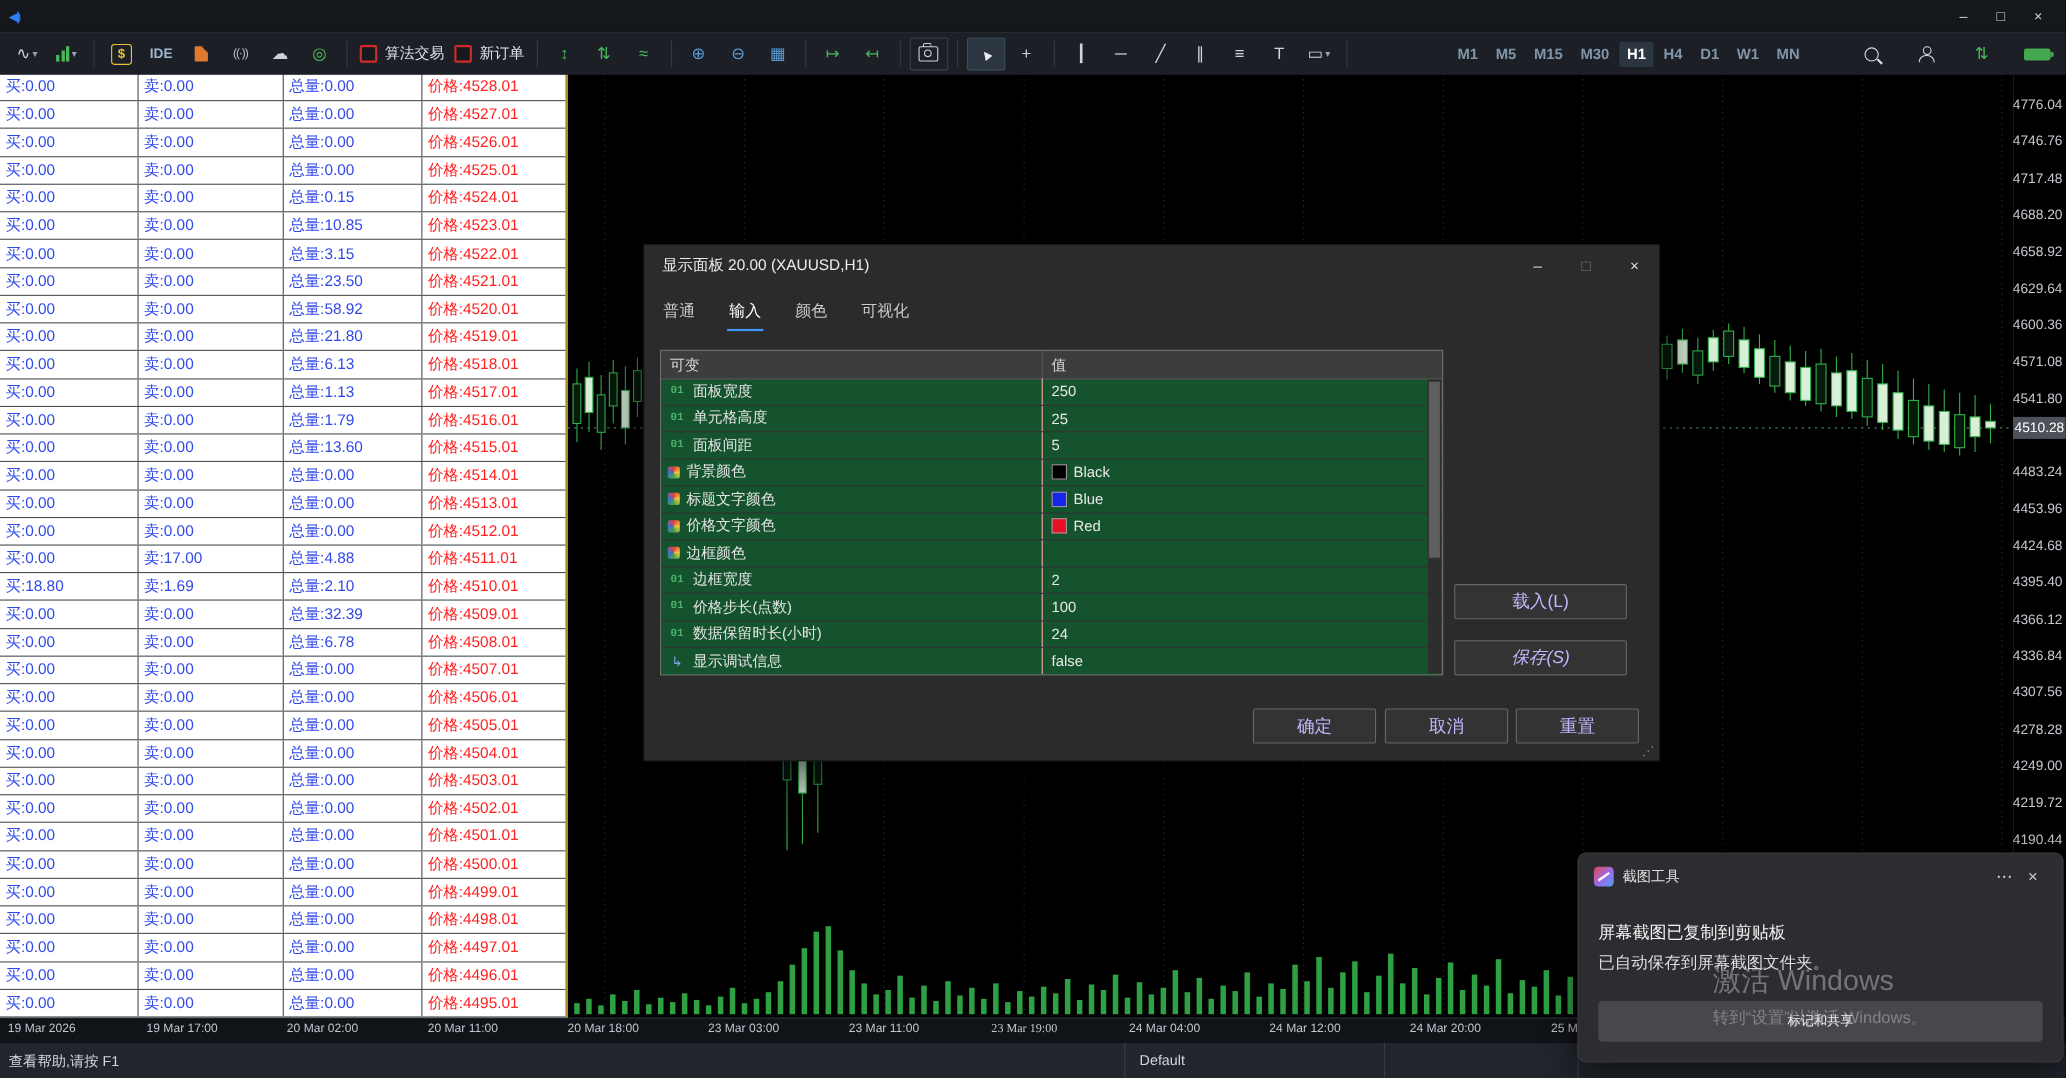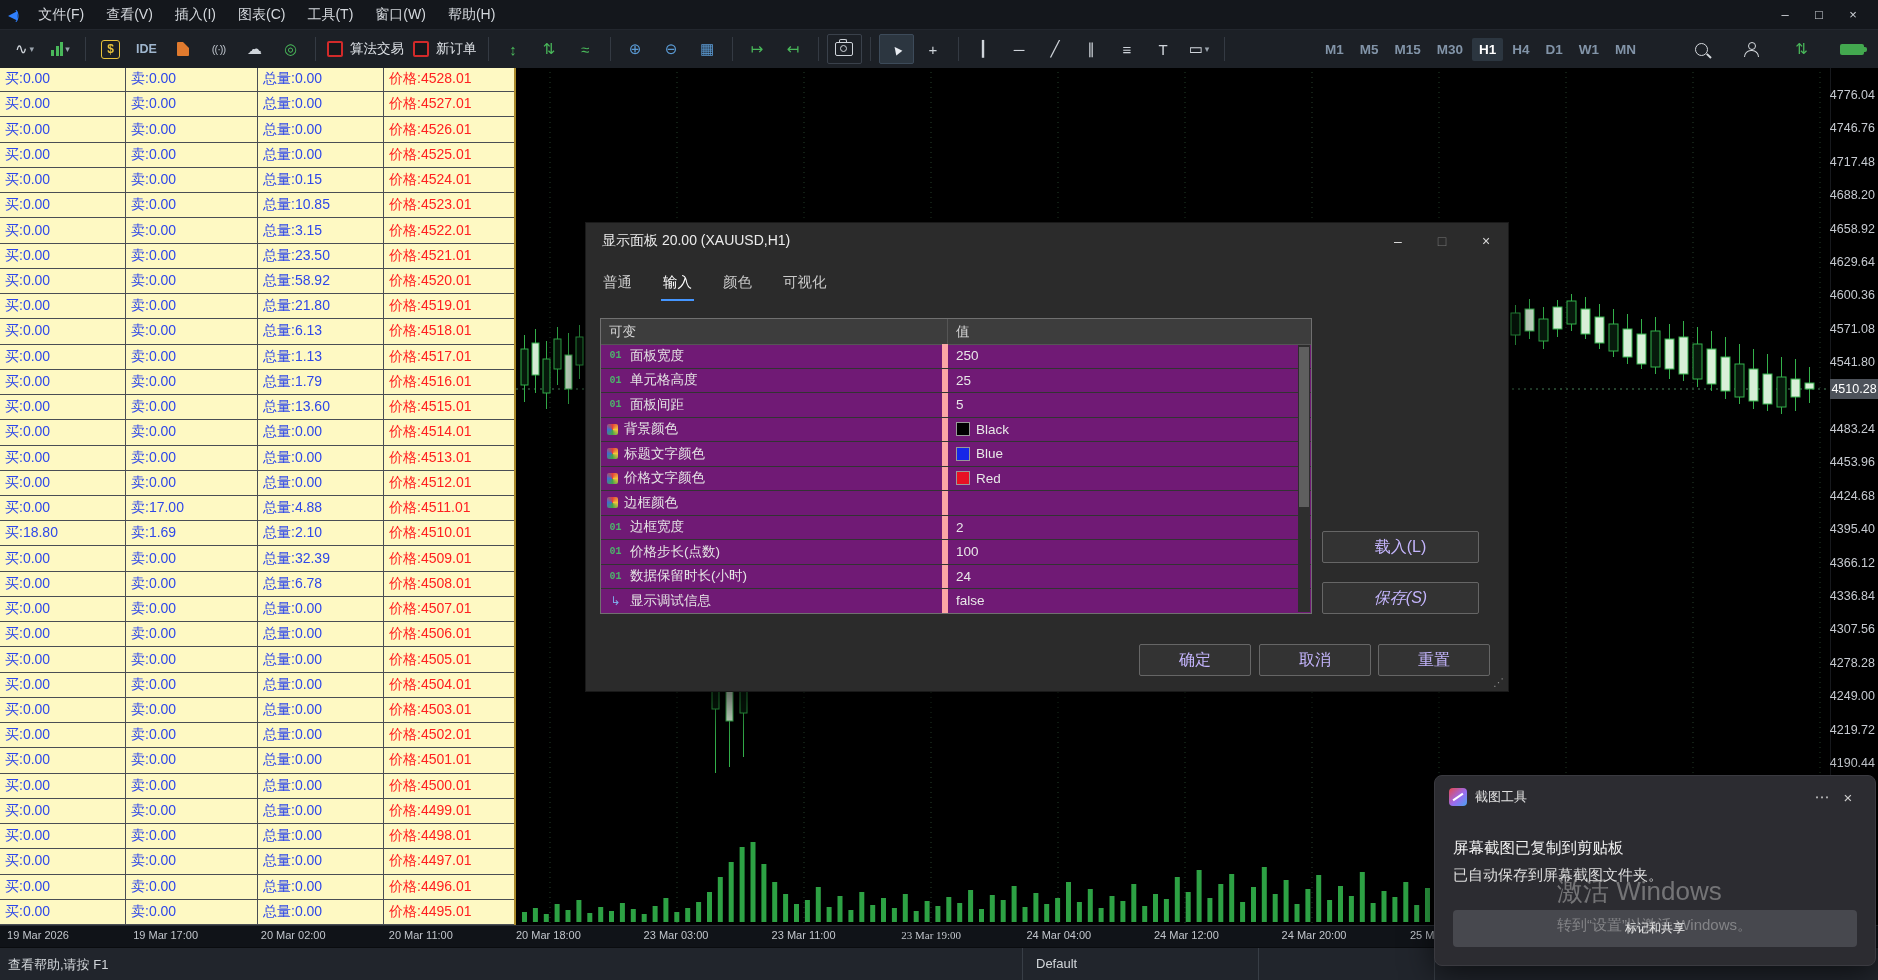--- a/index.html
+++ b/index.html
@@ -47,21 +47,21 @@
   #tb-right{position:absolute;right:10px;top:0;height:38px;display:flex;align-items:center;gap:17px;}
   .mag{position:relative;width:11px;height:11px;border:1.7px solid #d6dade;border-radius:50%;}
   .mag::after{content:'';position:absolute;width:6px;height:1.7px;background:#d6dade;transform:rotate(45deg);right:-5px;bottom:-2px;}
   .person{width:15px;height:15px;position:relative;}
   .person::before{content:'';position:absolute;top:0;left:4px;width:6px;height:6px;border:1.6px solid #d6dade;border-radius:50%;}
   .person::after{content:'';position:absolute;bottom:0;left:0;width:13px;height:6px;border:1.6px solid #d6dade;border-bottom:none;border-radius:7px 7px 0 0;}
   .batt{width:24px;height:11px;background:#43a84f;border-radius:2px;position:relative;}
   .batt::after{content:'';position:absolute;right:-3px;top:3px;width:3px;height:5px;background:#43a84f;border-radius:0 2px 2px 0;}
 
   
-  #dom-panel{position:absolute;left:0;top:67px;width:514px;height:858px;background:#fef9c3;
+  #dom-panel{position:absolute;left:0;top:67px;width:514px;height:858px;background:#ffffff;
              border-right:2px solid #a8882a;z-index:20;display:grid;grid-template-rows:repeat(34,1fr);}
   .dom-row{display:grid;grid-template-columns:126px 132px 126px 130px;border-bottom:1px solid #4a4e54;}
   .dc{display:flex;align-items:center;padding-left:5px;font-size:14px;border-right:1px solid #4a4e54;
       white-space:nowrap;overflow:hidden;}
   .dc.buy,.dc.sell,.dc.vol{color:#2f48e8;}
   .dc.price{color:#ff2020;border-right:none;}
   #dom-corner-icon{position:absolute;left:24px;top:3px;width:14px;height:11px;border:1.5px solid #4a90d9;z-index:25;background:#10131a;}
   #dom-corner-icon::after{content:'';position:absolute;left:4px;top:3px;width:14px;height:11px;border:1.5px solid #7ab4ef;background:#10131a;}
 
   
@@ -88,28 +88,28 @@
           border:1px solid #191919;box-shadow:0 12px 48px rgba(0,0,0,.78);z-index:50;}
   #dlg-titlebar{position:absolute;left:0;top:0;right:0;height:36px;display:flex;align-items:center;}
   #dlg-title{color:#ececec;font-size:14px;margin-left:16px;}
   #dlg-controls{position:absolute;right:0;top:0;height:36px;display:flex;align-items:center;}
   #dlg-controls span{width:44px;text-align:center;font-size:14px;color:#d8d8d8;}
   #dlg-controls .disabled{color:#777;}
   #dlg-tabs{position:absolute;left:15px;top:46px;display:flex;gap:27px;}
   .dlg-tab{color:#c9c9c9;font-size:14.5px;padding:4px 2px 7px 2px;}
   .dlg-tab.active{color:#fff;border-bottom:2px solid #4596ff;}
   #dlg-table{position:absolute;left:14px;top:95px;width:710px;height:294px;border:1px solid #707070;
-             background:#701a75;overflow:hidden;}
+             background:#14532d;overflow:hidden;}
   #dlg-head{display:grid;grid-template-columns:347px 1fr;height:25px;background:#3d3d3d;
             color:#d8d8d8;font-size:13.5px;border-bottom:1px solid #555;}
   #dlg-head div{display:flex;align-items:center;padding-left:8px;}
   #dlg-head div:first-child{border-right:1px solid #555;}
   #dlg-rows{position:absolute;left:0;top:25px;right:0;bottom:0;display:grid;grid-auto-rows:24.5px;}
   .dlg-row{display:grid;grid-template-columns:347px 1fr;border-bottom:1px solid #333;}
-  .dlg-name{display:flex;align-items:center;padding-left:6px;border-right:6px solid #fca5a5;
+  .dlg-name{display:flex;align-items:center;padding-left:6px;border-right:1px solid #fca5a5;
             color:#e4e4e4;font-size:13.5px;gap:6px;}
   .dlg-value{display:flex;align-items:center;padding-left:8px;color:#e8e8e8;font-size:13.5px;gap:6px;}
   .pi{width:17px;display:inline-flex;justify-content:center;align-items:center;}
   .pi-int{color:#4db36b;font-weight:bold;font-size:10px;font-family:"Liberation Mono",monospace;}
   .pi-color{width:11px;height:11px;border-radius:2px;
             background:conic-gradient(#e3413b,#f3c53a,#46a349,#3d6fd0,#e3413b);}
   .pi-bool{color:#7fa7e8;font-size:12px;}
   .swatch{width:12px;height:12px;border:1px solid #999;display:inline-block;}
   #dlg-scroll{position:absolute;right:1px;top:26px;bottom:1px;width:12px;background:#2e2e2e;}
   #dlg-thumb{position:absolute;left:1px;top:2px;width:10px;height:160px;background:#5f5f5f;}
@@ -137,29 +137,20 @@
 
   
   #wm1{position:absolute;left:1557px;top:874px;font-size:26px;color:rgba(205,205,205,.45);z-index:70;}
   #wm2{position:absolute;left:1557px;top:916px;font-size:15px;color:rgba(205,205,205,.45);z-index:70;}
 </style>
 </head>
 <body>
 
 <div id="menubar">
   <span id="app-icon">◀)</span>
-  <nav id="menu-items">
-      <span class="menu-item">文件(F)</span>
-      <span class="menu-item">查看(V)</span>
-      <span class="menu-item">插入(I)</span>
-      <span class="menu-item">图表(C)</span>
-      <span class="menu-item">工具(T)</span>
-      <span class="menu-item">窗口(W)</span>
-      <span class="menu-item">帮助(H)</span>
-    </nav>
   <div id="win-controls">
     <span>–</span>
     <span>□</span>
     <span>×</span>
   </div>
 </div>
 
 <div id="toolbar">
   <div id="tb-left">
     <span class="tbtn">

